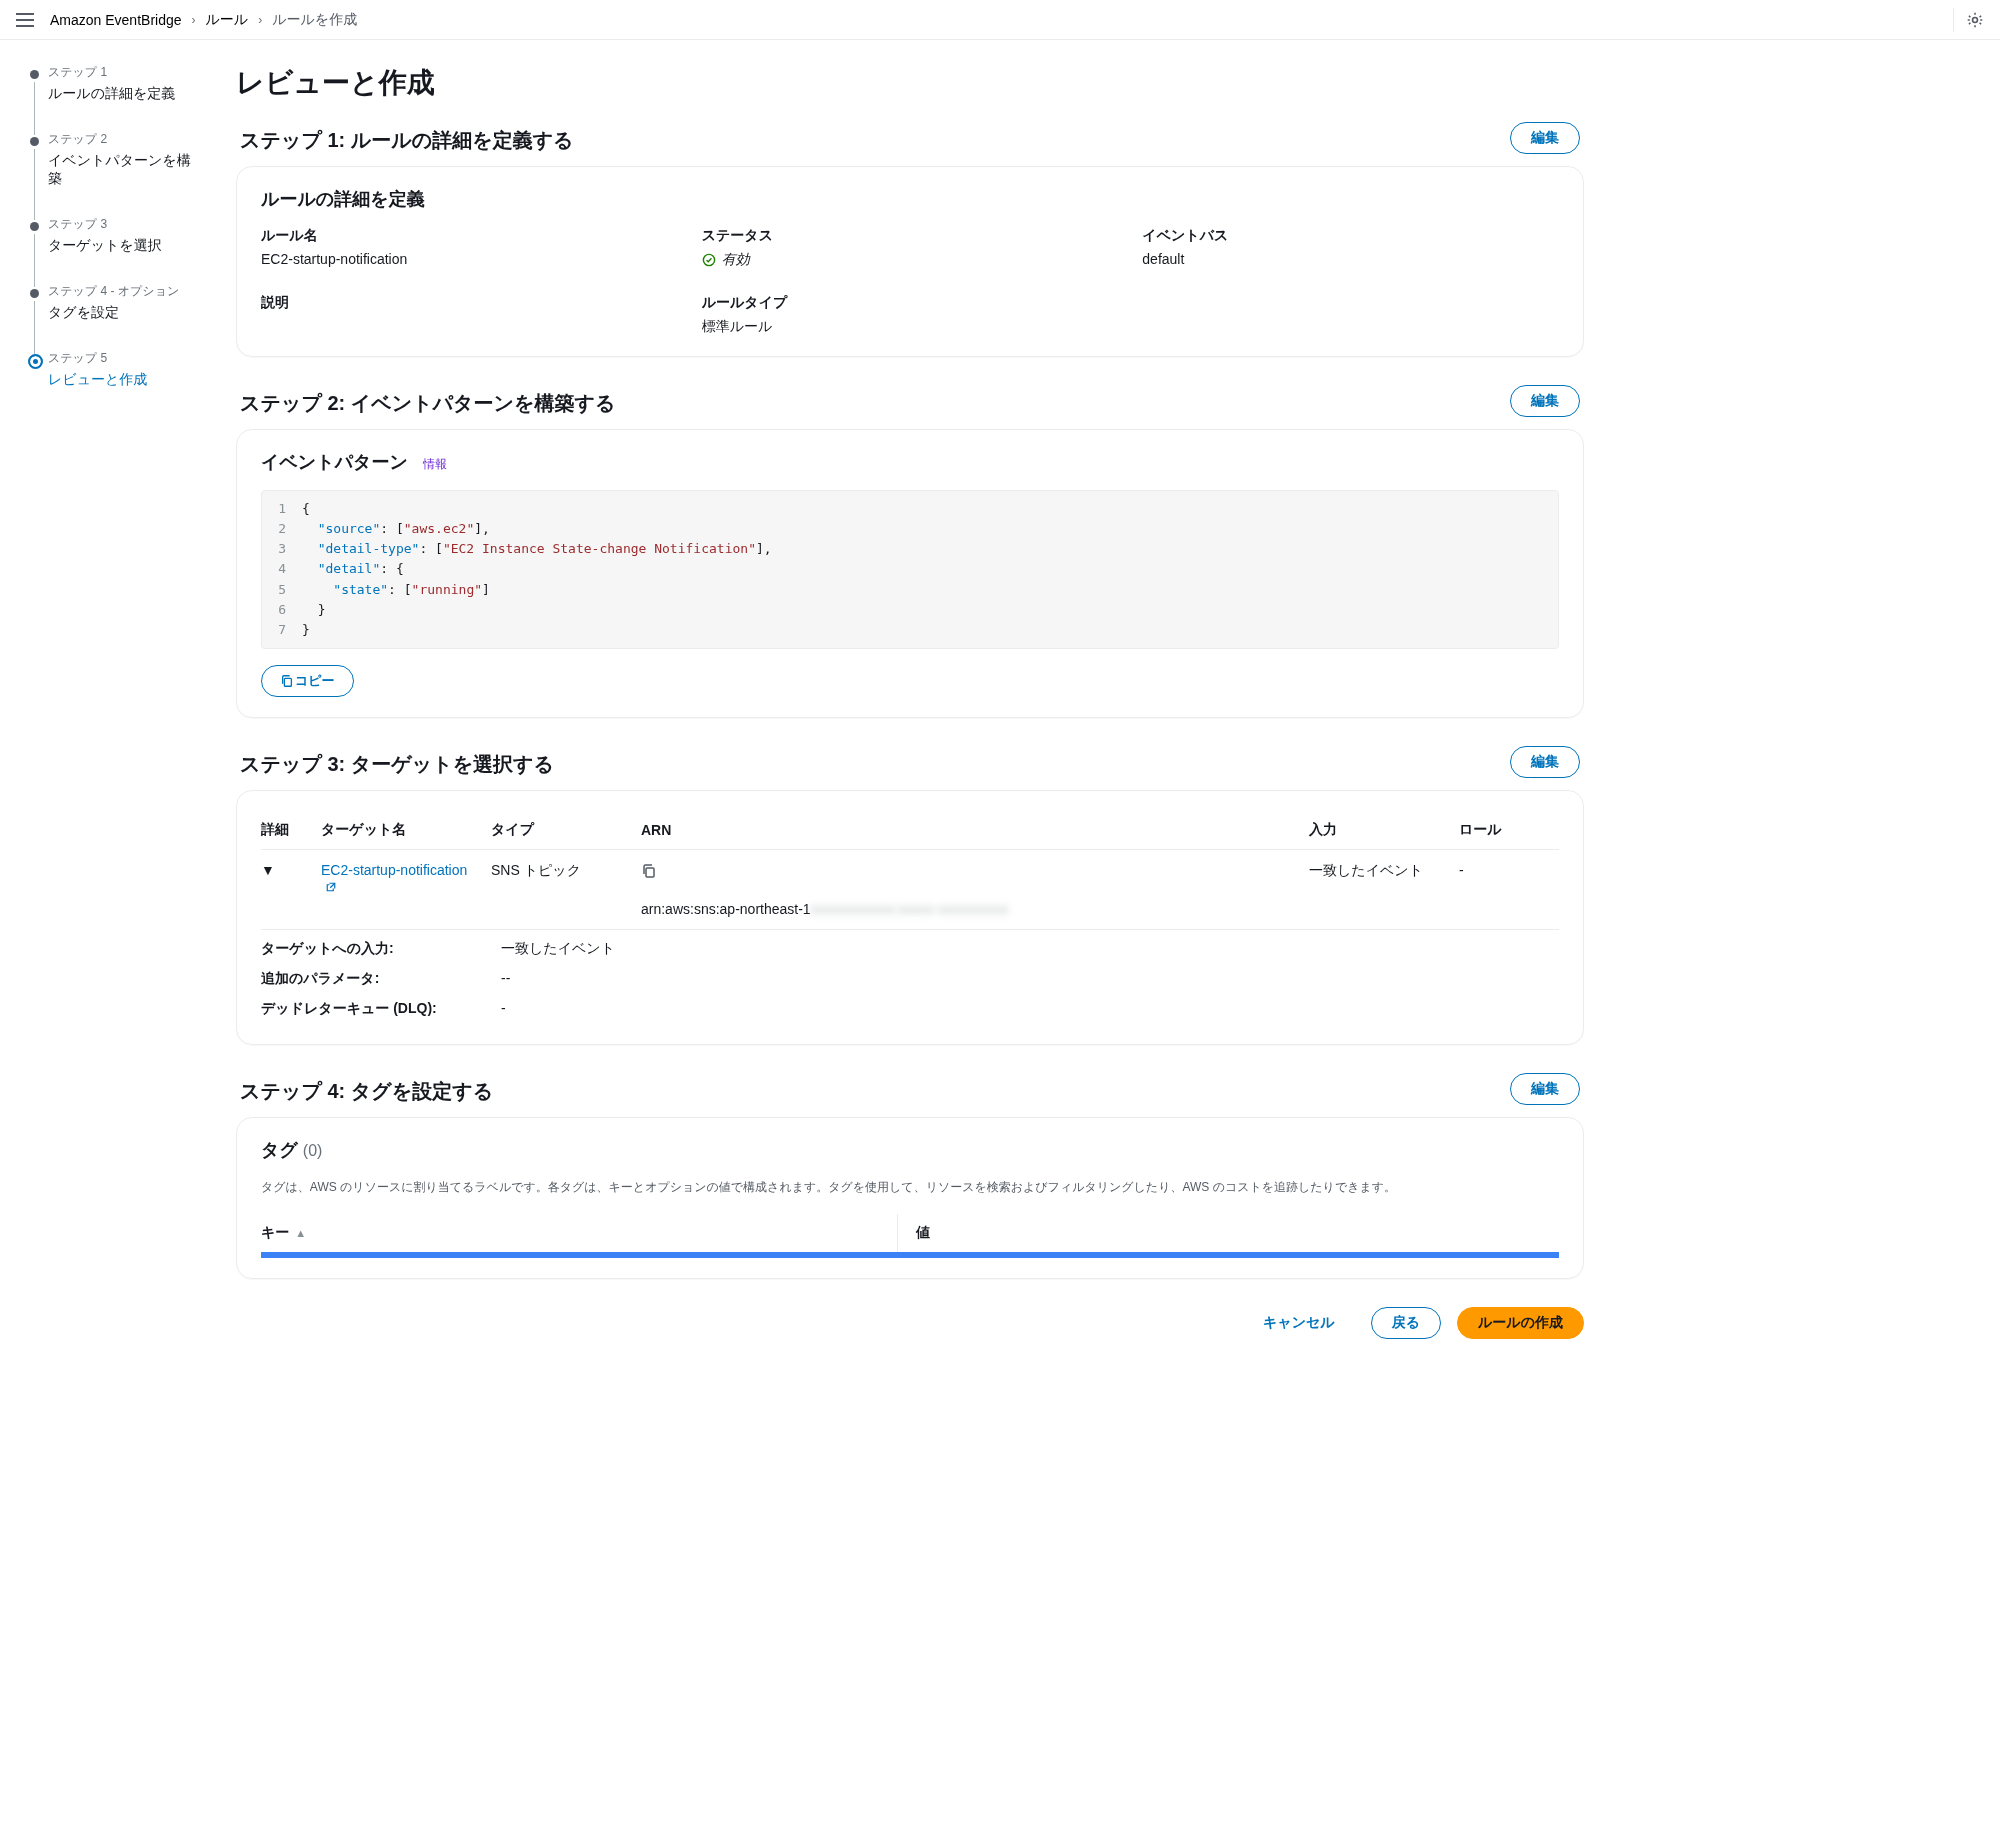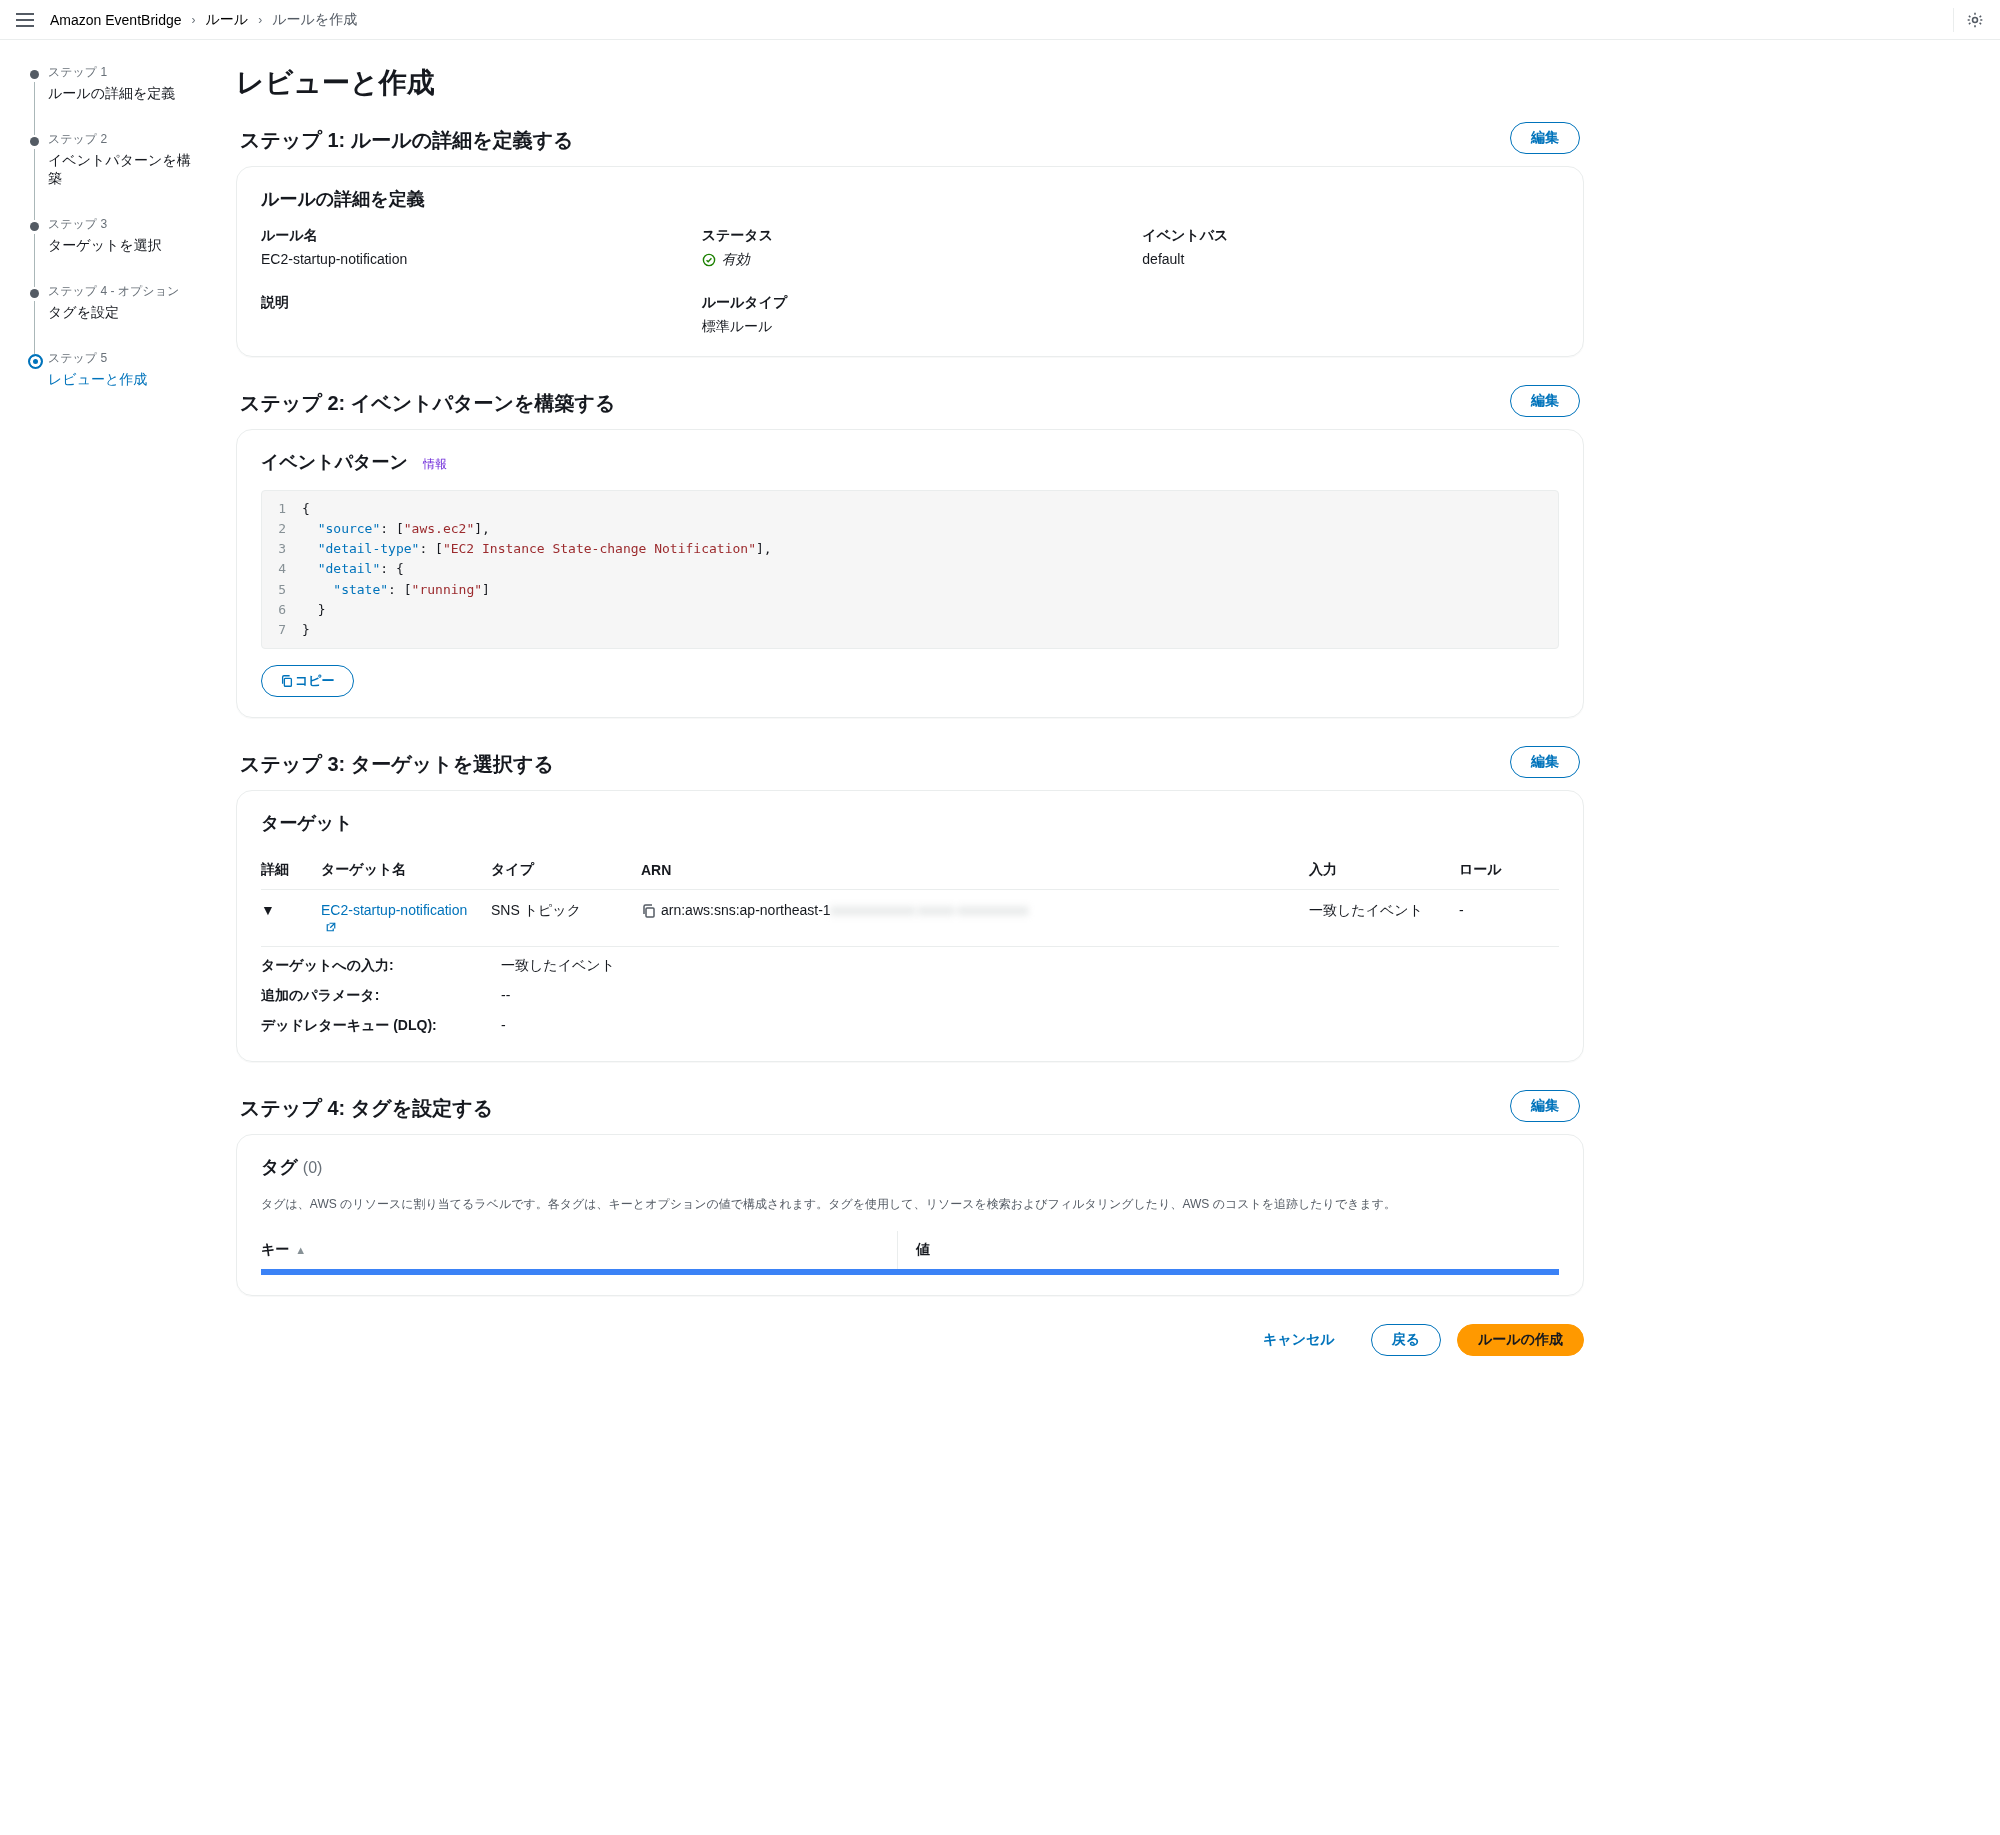--- a/index.html
+++ b/index.html
@@ -60,21 +60,21 @@
 .tok-punc { color: #16191f; }
 
 .copy-row { margin-top: 16px; }
 
 table.targets { width: 100%; border-collapse: collapse; font-size: 14px; }
 table.targets th { text-align: left; font-weight: 700; padding: 10px 12px 10px 0; border-bottom: 1px solid #eaeded; color: #16191f; font-size: 14px; }
 table.targets td { padding: 12px 12px 12px 0; vertical-align: top; border-bottom: 1px solid #eaeded; }
 .caret { display: inline-block; cursor: pointer; }
 .target-link { color: #0073bb; text-decoration: none; }
 .ext-icon { width: 12px; height: 12px; color: #0073bb; display: inline-block; vertical-align: middle; margin-left: 4px; }
-.arn-cell { display: inline-flex; align-items: flex-start; gap: 4px; }
+.arn-cell { display: inline-flex; align-items: flex-start; gap: 22px; flex-direction: column; }
 .copy-mini { width: 16px; height: 16px; color: #545b64; cursor: pointer; flex-shrink: 0; margin-top: 1px; }
 .arn-text { color: #16191f; }
 .arn-text .blurred { color: #d5dbdb; text-shadow: 0 0 6px rgba(0,0,0,0.2); filter: blur(3px); display: inline-block; }
 
 .detail-rows { margin-top: 4px; }
 .detail-rows .dr { display: flex; gap: 40px; padding: 6px 0; font-size: 14px; }
 .detail-rows .dr .dk { font-weight: 700; width: 200px; }
 .detail-rows .dr .dv { color: #16191f; }
 
 .tags-desc { font-size: 12px; color: #545b64; margin-bottom: 18px; line-height: 1.5; }
@@ -199,21 +199,20 @@
           <span>コピー</span>
         </button>
       </div>
     </div>
 
     <div class="section-header">
       <h2>ステップ 3: ターゲットを選択する</h2>
       <button class="btn edit">編集</button>
     </div>
     <div class="panel">
-      <h3>ターゲット</h3>
       <table class="targets">
         <thead>
           <tr>
             <th style="width:60px">詳細</th>
             <th style="width:170px">ターゲット名</th>
             <th style="width:150px">タイプ</th>
             <th>ARN</th>
             <th style="width:150px">入力</th>
             <th style="width:100px">ロール</th>
           </tr>

